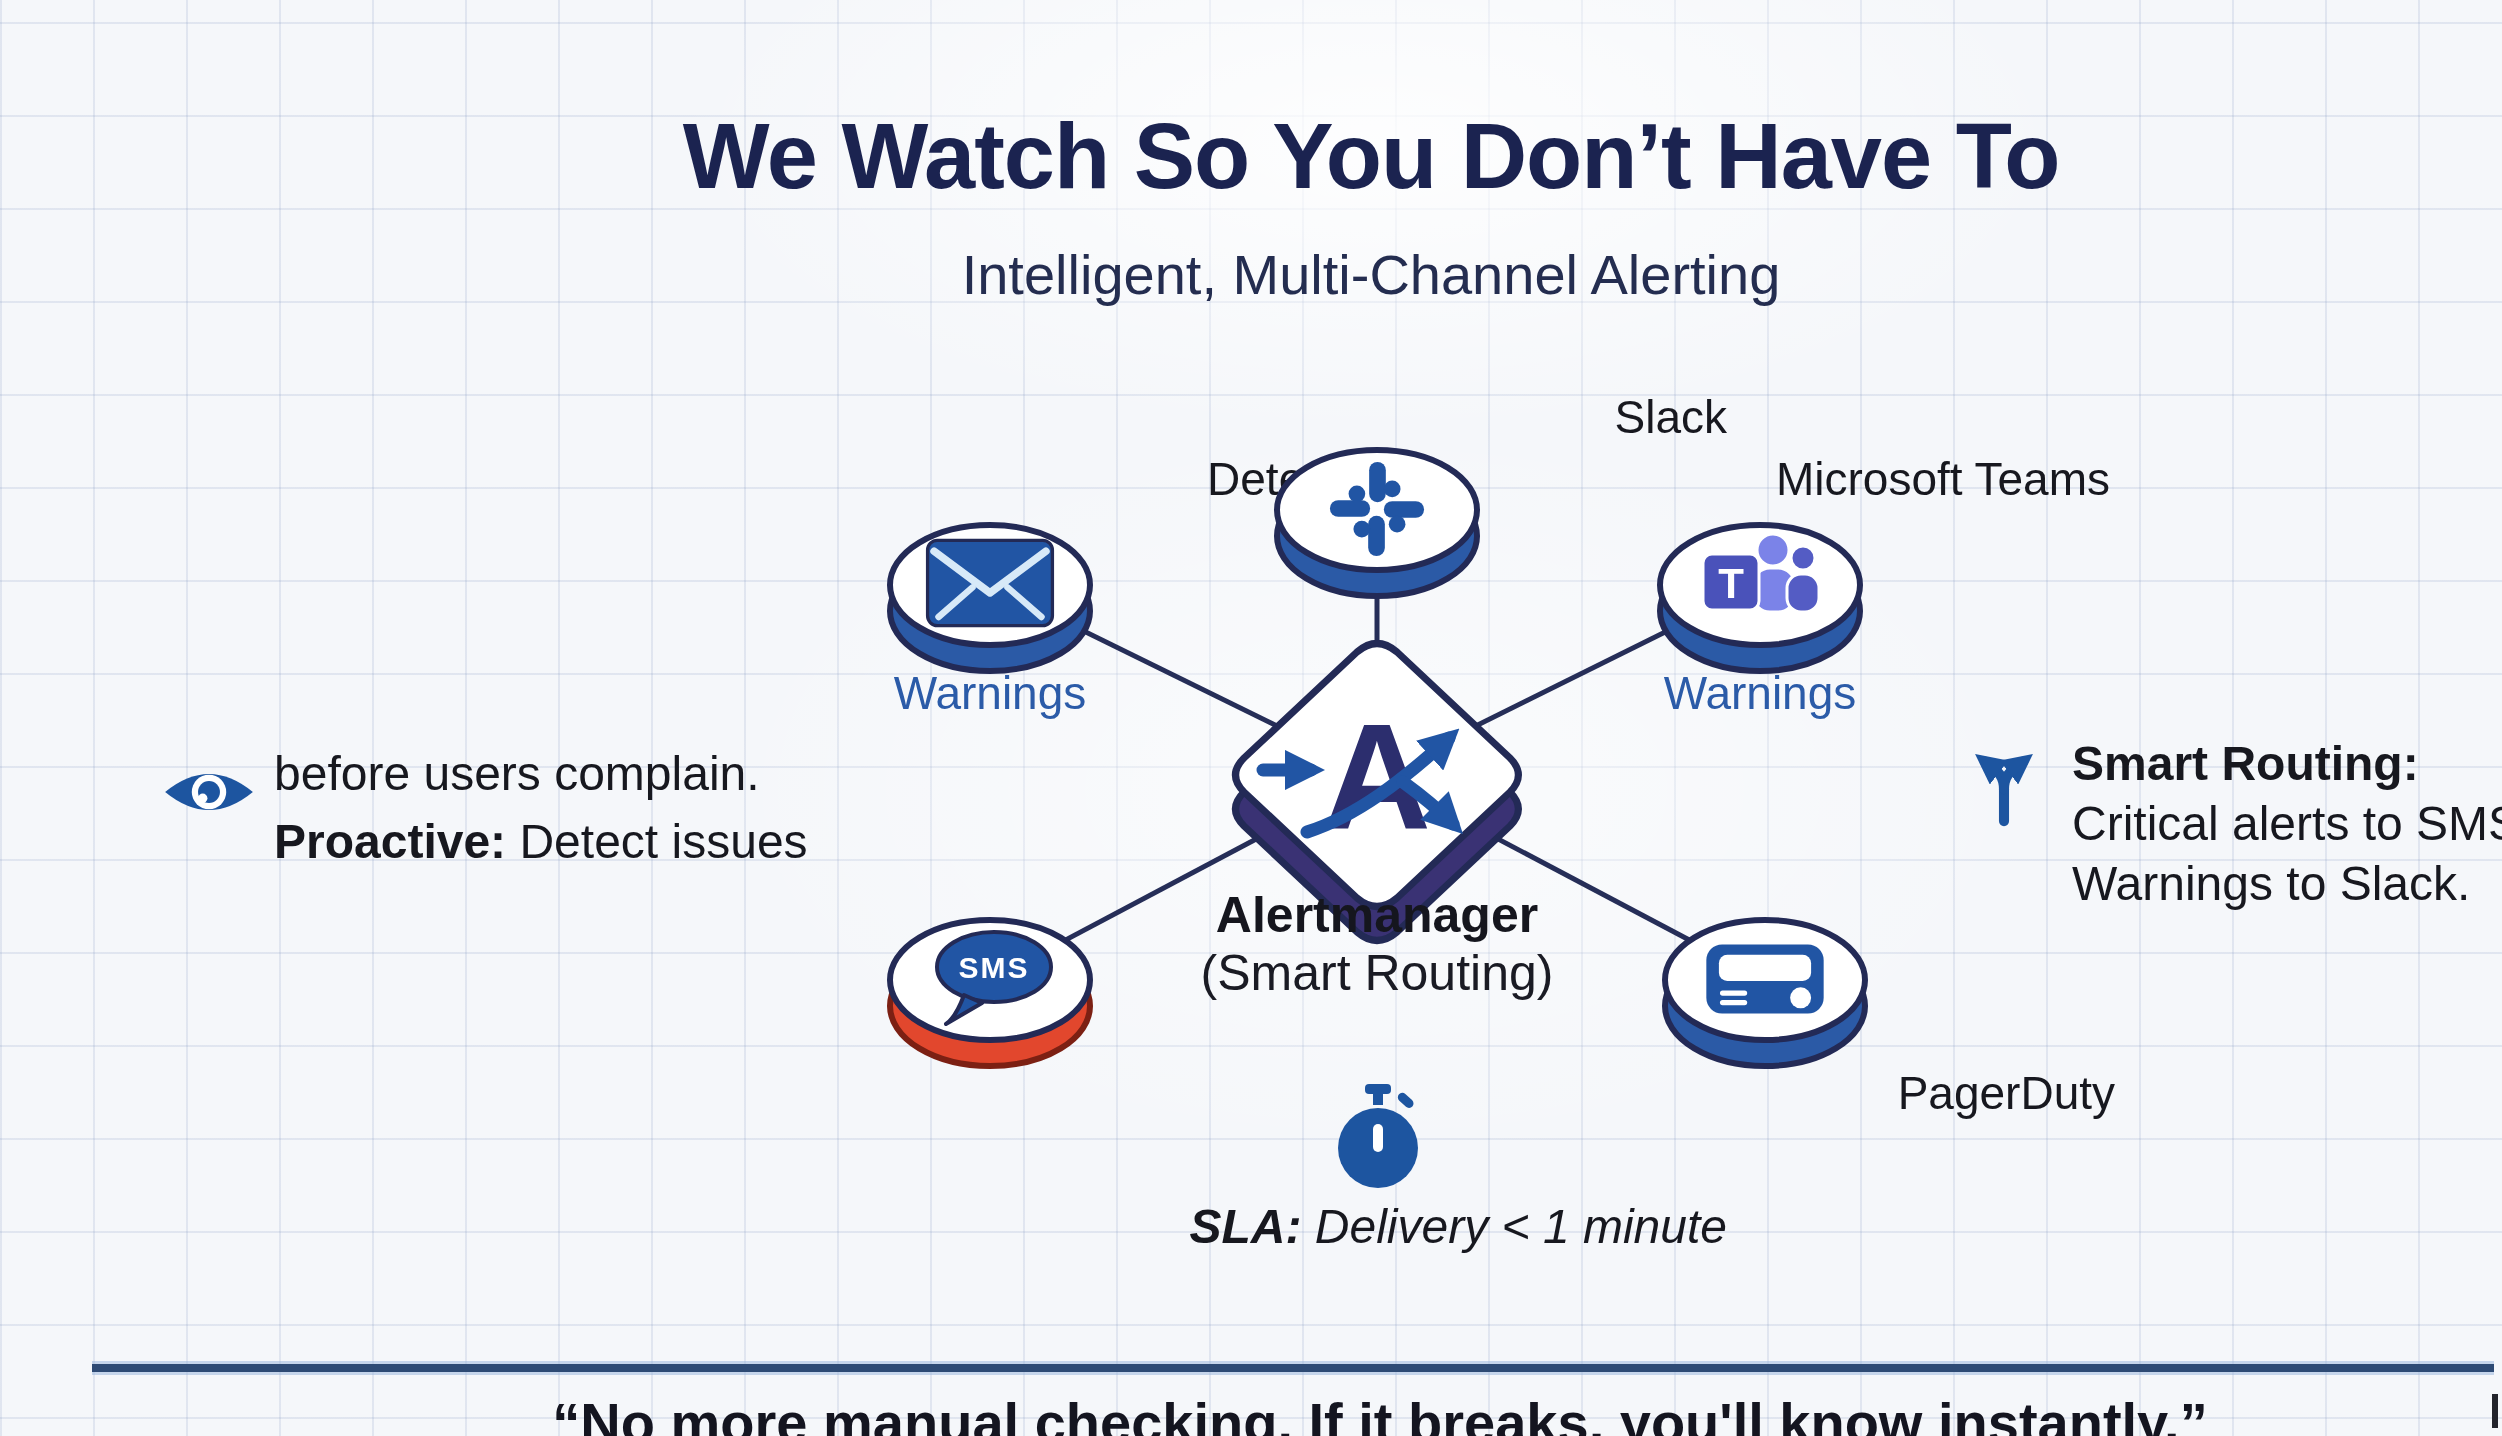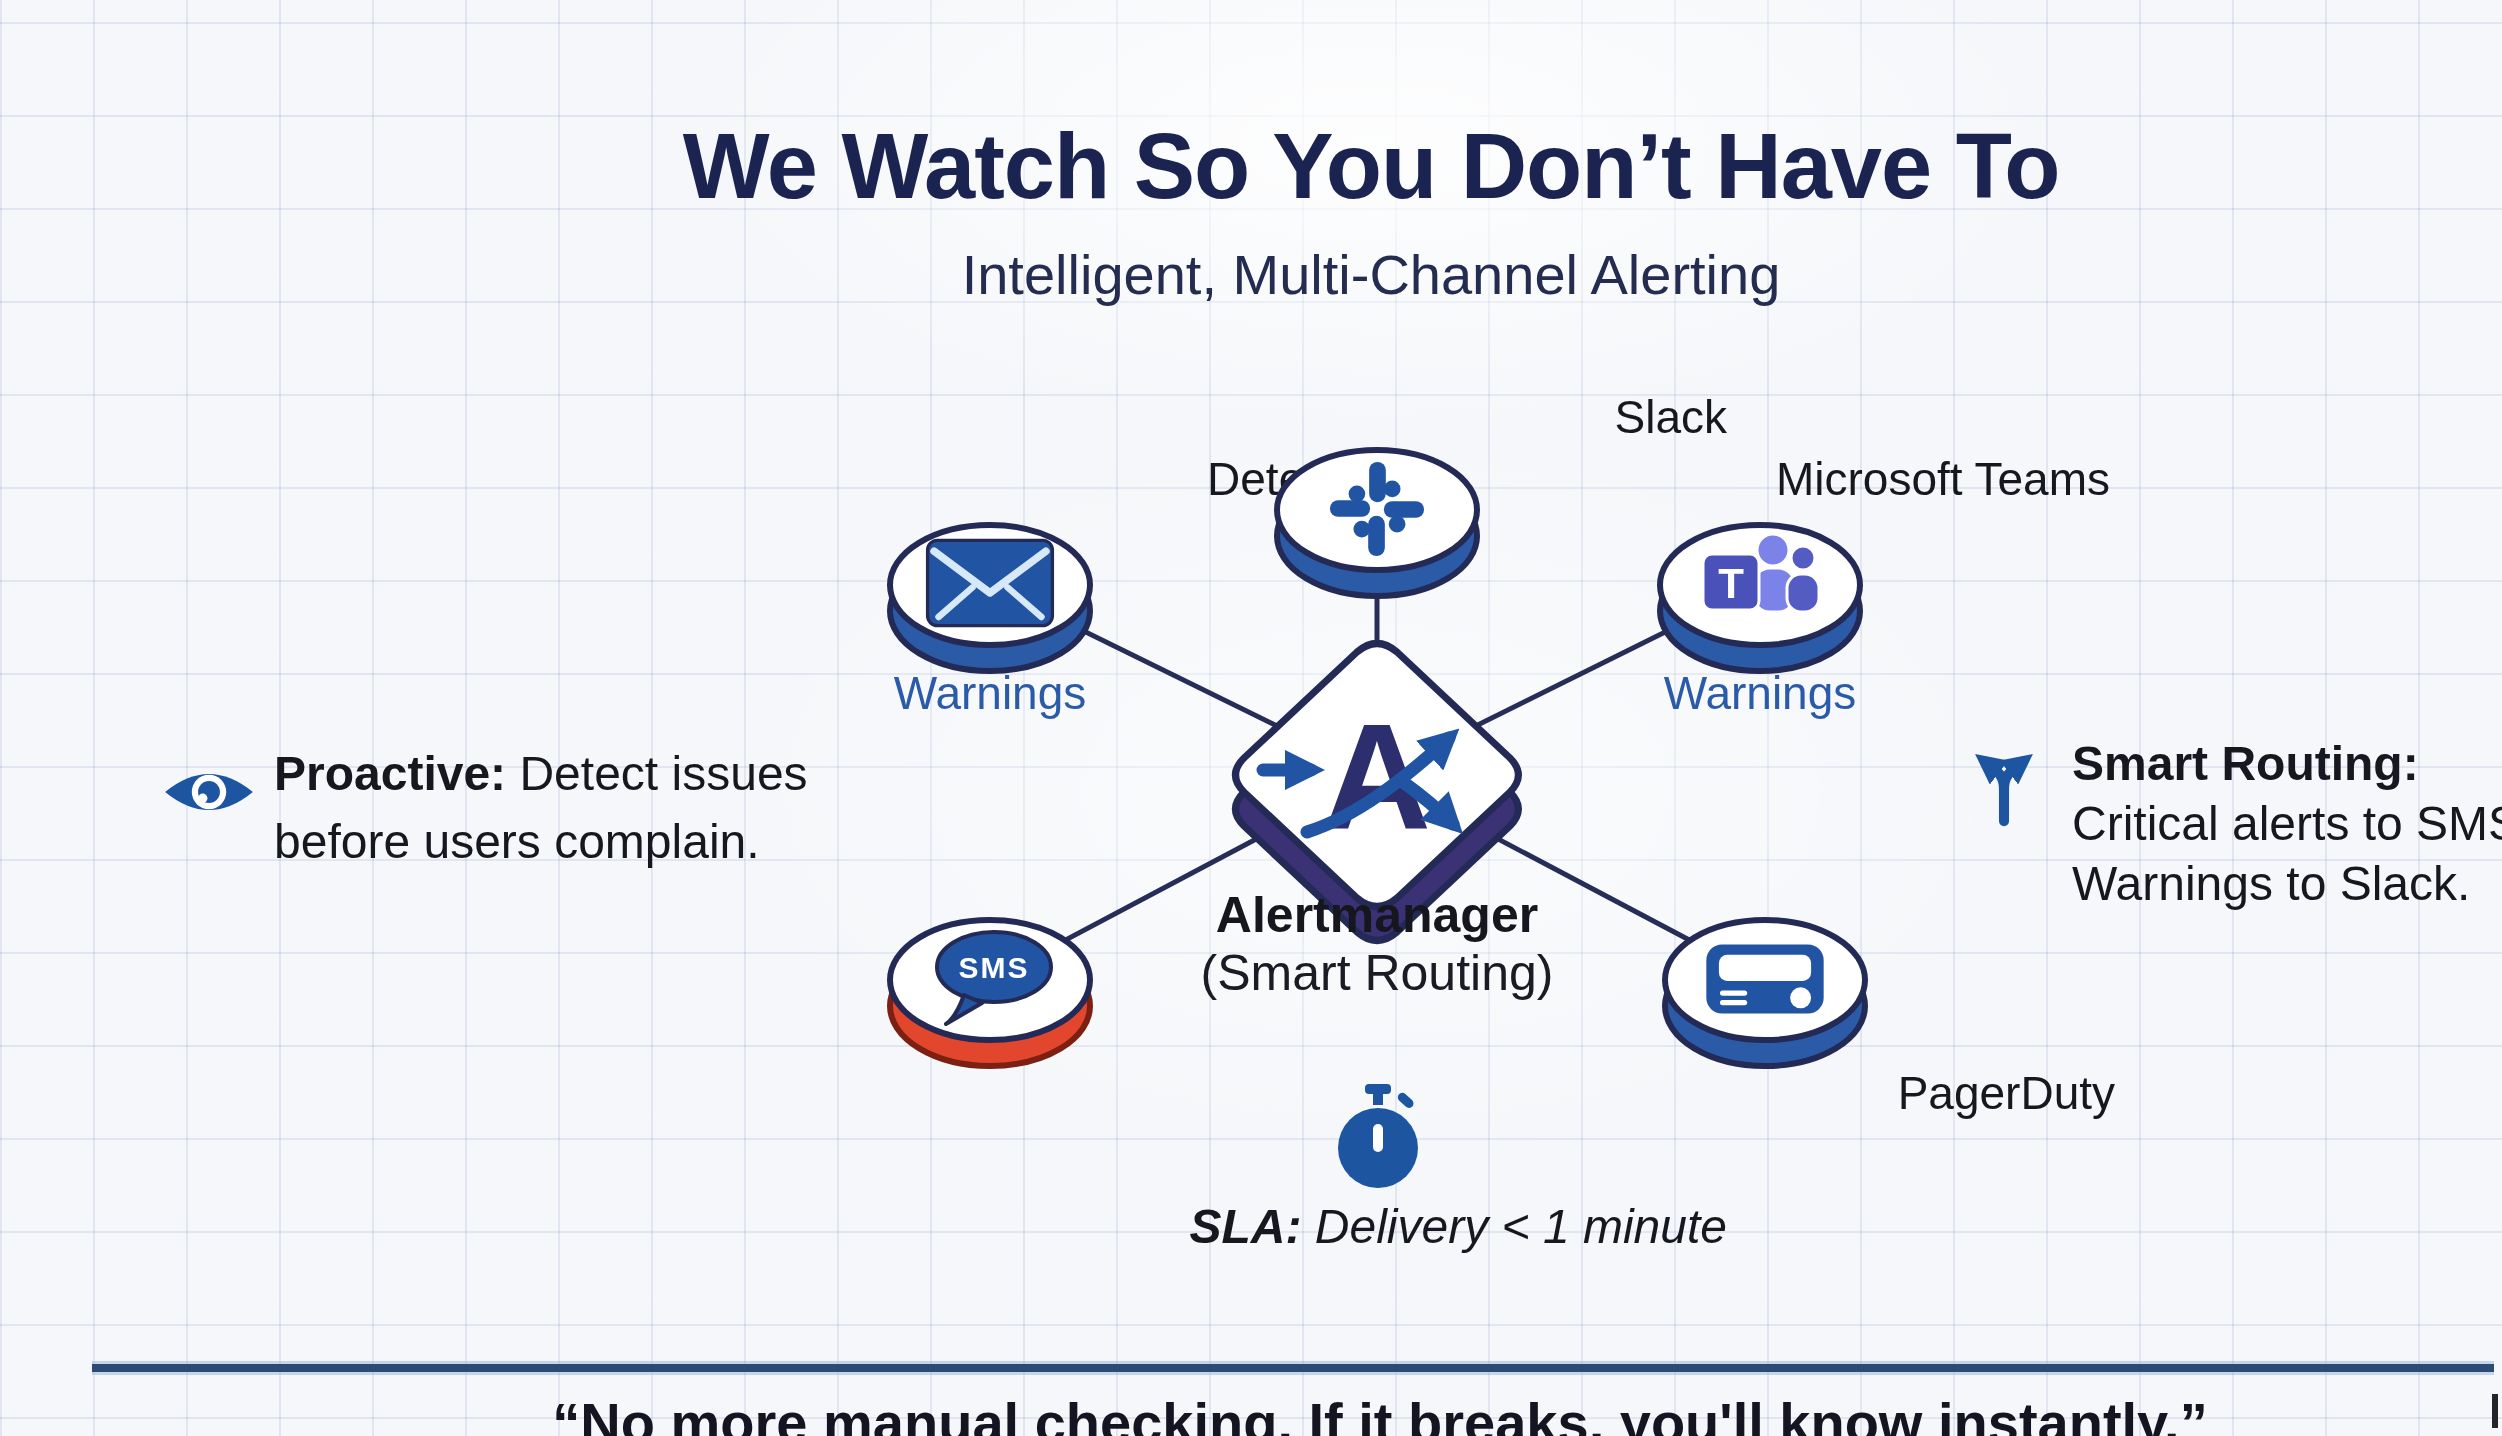--- a/index.html
+++ b/index.html
@@ -10,21 +10,21 @@
     background-image:
       radial-gradient(ellipse 1000px 420px at 55% 10%, rgba(255,255,255,.85), rgba(255,255,255,0) 70%),
       radial-gradient(ellipse 900px 500px at 55% 55%, rgba(255,255,255,.55), rgba(255,255,255,0) 75%),
       linear-gradient(to right, rgba(115,140,185,.16) 2px, transparent 2px),
       linear-gradient(to bottom, rgba(115,140,185,.16) 2px, transparent 2px);
     background-size:auto,auto,93px 93px,93px 93px;
     background-position:0 0,0 0,0 0,0 22px;
   }
   .abs{position:absolute;}
   .title{
-    left:396px; top:114px; width:1950px; text-align:center;
+    left:396px; top:104px; width:1950px; text-align:center;
     font-size:92px; font-weight:700; color:#1b2350; letter-spacing:-1px;
   }
   .subtitle{
     left:396px; top:242px; width:1950px; text-align:center;
     font-size:56px; font-weight:500; color:#242d50;
   }
   .node-label{width:700px; text-align:right; font-size:46px; font-weight:500; color:#17181f;}
   .node-tag{width:700px; text-align:center; font-size:46px; font-weight:500;}
   .tag-warning{color:#2b5ba8;}
   .tag-critical{color:#d6402c;}
@@ -151,22 +151,22 @@
   <div class="abs hub-label">Alertmanager</div>
   <div class="abs hub-sublabel">(Smart Routing)</div>
 
   <svg class="abs" style="left:162px; top:760px;" width="94" height="64" viewBox="0 0 120 70">
     <path d="M4,35 Q60,-11 116,35 Q60,81 4,35 Z" fill="#1d55a0"></path>
     <circle cx="60" cy="35" r="22" fill="#ffffff"></circle>
     <circle cx="60" cy="35" r="14" fill="#1d55a0"></circle>
     <circle cx="52" cy="43" r="6" fill="#ffffff"></circle>
   </svg>
   <div class="abs feature-text left-feature">
+    <span class="feat-line">before users complain.</span>
     <span class="feat-line"><b>Proactive:</b>&nbsp;<span>Detect issues</span></span>
-    <span class="feat-line">before users complain.</span>
   </div>
 
   <svg class="abs" style="left:1962px; top:742px;" width="84" height="86" viewBox="0 0 100 102">
     <g stroke="#1d55a0" stroke-width="12" fill="none" stroke-linecap="round">
       <path d="M50,94 L50,56"></path>
       <path d="M50,56 C50,38 40,33 27,23" marker-end="url(#fah)"></path>
       <path d="M50,56 C50,38 60,33 73,23" marker-end="url(#fah2)"></path>
     </g>
     <defs>
       <marker id="fah" viewBox="0 0 10 10" refX="6" refY="5" markerWidth="3" markerHeight="3" orient="auto-start-reverse">

